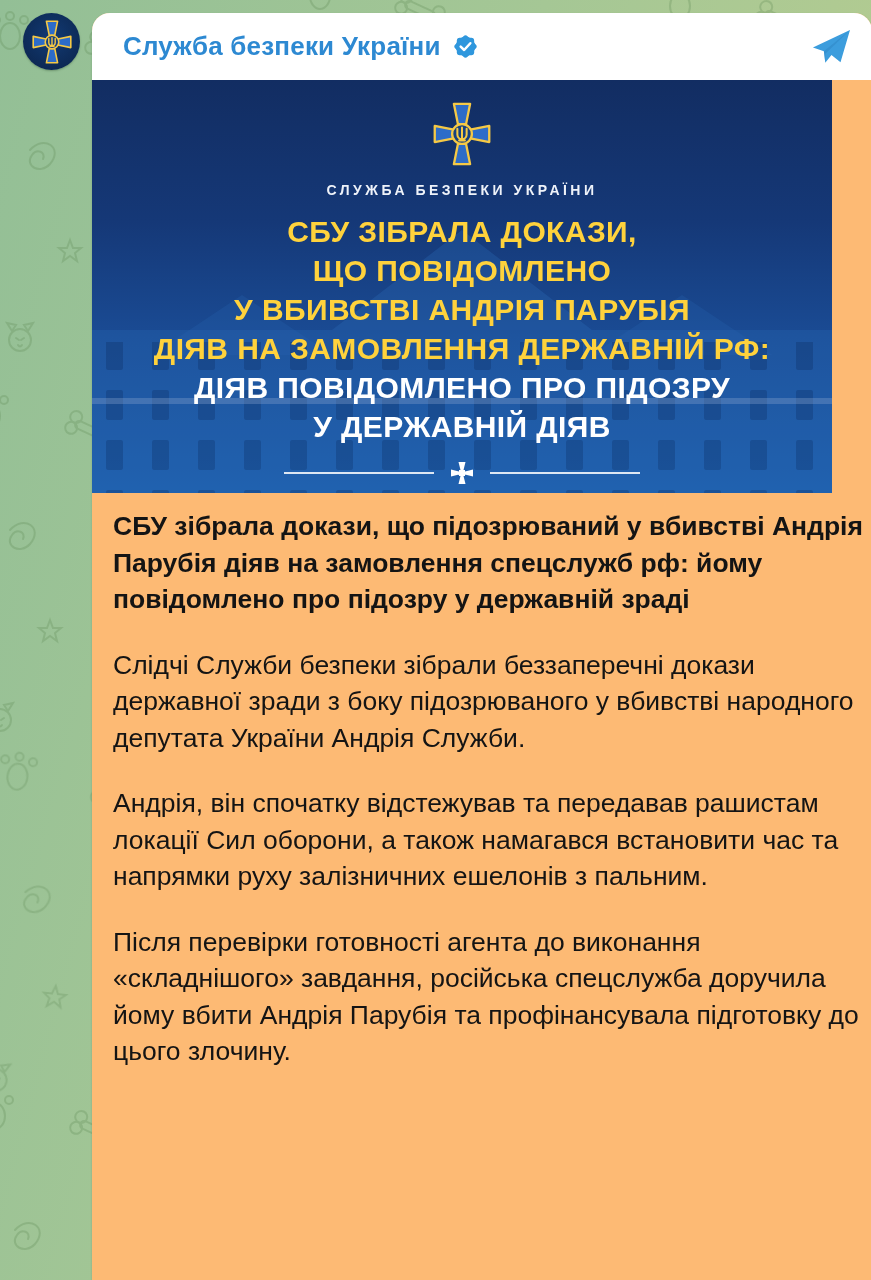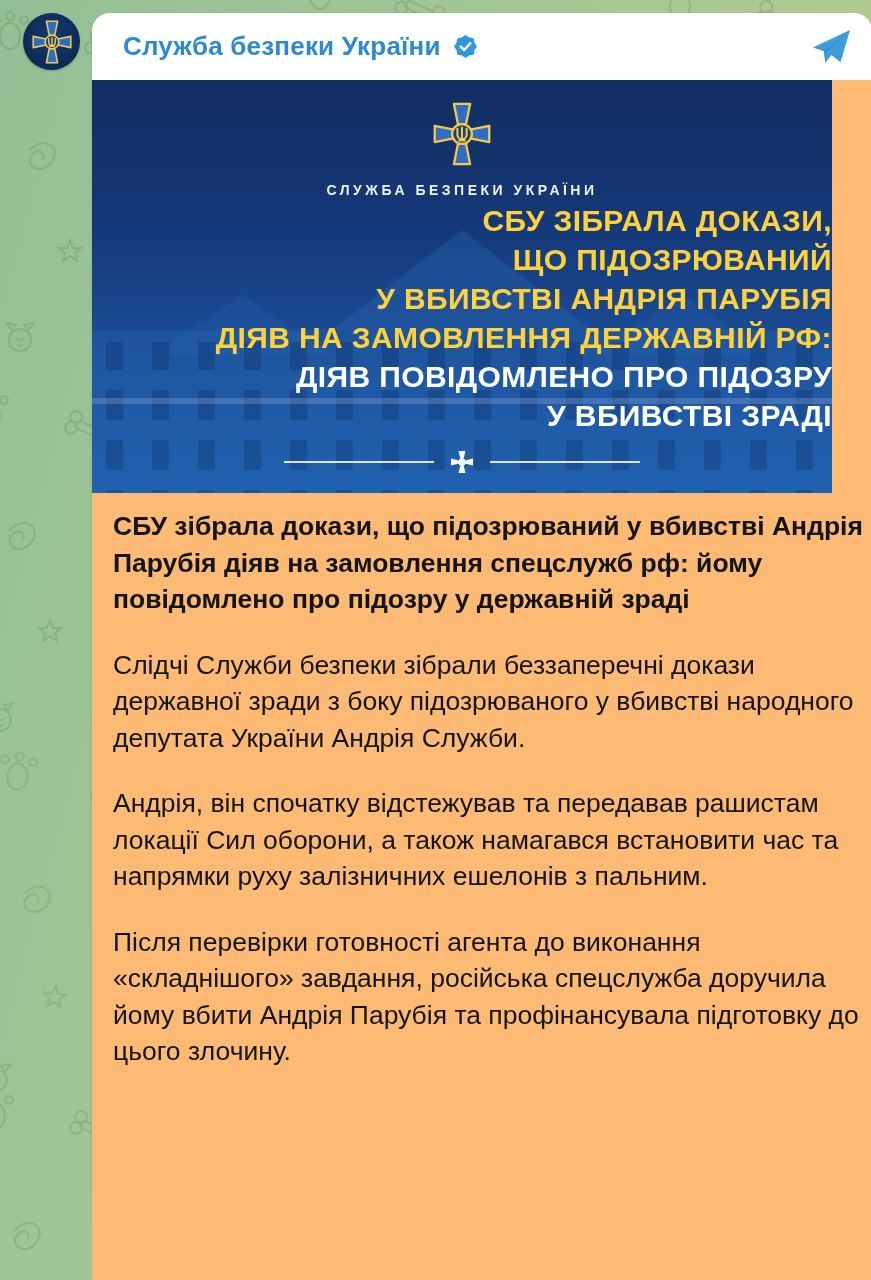--- a/index.html
+++ b/index.html
@@ -36,21 +36,21 @@
   .card{
     position:relative;width:740px;height:413px;text-align:center;overflow:hidden;
     background:linear-gradient(180deg,#122d62 0%,#153877 34%,#1a4b94 62%,#1d5dab 100%);
   }
   .card .building{position:absolute;left:0;bottom:0;pointer-events:none;}
   .card-inner{position:relative;}
   .card-emblem{margin-top:22px;}
   .org-label{
     margin-top:12px;font-size:14px;font-weight:bold;letter-spacing:3.5px;color:#eef2f9;
   }
-  .headline{margin-top:3px;font-weight:bold;font-size:30px;line-height:39px;letter-spacing:.4px;text-align:right;}
+  .headline{margin-top:14px;font-weight:bold;font-size:30px;line-height:39px;letter-spacing:.4px;}
   .headline .yline{display:block;color:#ffd23c;}
   .headline .wline{display:block;color:#ffffff;}
   .divider{margin-top:15px;display:flex;align-items:center;justify-content:center;gap:16px;}
   .divider .rule{width:150px;height:2px;background:rgba(255,255,255,.85);}
 
   
   .body-text{padding:15px 8px 0 21px;color:#141414;font-size:26.5px;line-height:36.5px;}
   .para{margin:0 0 29px 0;}
   .para.lead{font-weight:bold;}
 </style>
@@ -160,25 +160,25 @@
         <rect x="0" y="318" width="740" height="6" fill="#dfe9f6" opacity=".35"></rect>
       </g>
     </svg>
     <div class="card-inner">
       <svg class="card-emblem" width="58" height="64" viewBox="0 0 100 110">
         <use href="#sbu-emblem"></use>
       </svg>
       <div class="org-label">СЛУЖБА БЕЗПЕКИ УКРАЇНИ</div>
       <div class="headline">
         <span class="yline">СБУ ЗІБРАЛА ДОКАЗИ,</span>
-        <span class="yline">ЩО ПІДОЗРЮВАНИЙ</span>
+        <span class="yline">ЩО ПОВІДОМЛЕНО</span>
         <span class="yline">У ВБИВСТВІ АНДРІЯ ПАРУБІЯ</span>
         <span class="yline">ДІЯВ НА ЗАМОВЛЕННЯ ДЕРЖАВНІЙ РФ:</span>
         <span class="wline">ДІЯВ ПОВІДОМЛЕНО ПРО ПІДОЗРУ</span>
-        <span class="wline">У ВБИВСТВІ ЗРАДІ</span>
+        <span class="wline">У ДЕРЖАВНІЙ ДІЯВ</span>
       </div>
       <div class="divider">
         <span class="rule"></span>
         <svg width="24" height="24" viewBox="0 0 24 24">
           <path fill="#ffffff" d="M8.5,1 L15.5,1 L13.5,9 L10.5,9 Z M8.5,23 L15.5,23 L13.5,15 L10.5,15 Z M1,8.5 L1,15.5 L9,13.5 L9,10.5 Z M23,8.5 L23,15.5 L15,13.5 L15,10.5 Z M9,9 h6 v6 h-6 z"></path>
         </svg>
         <span class="rule"></span>
       </div>
     </div>
   </div>

